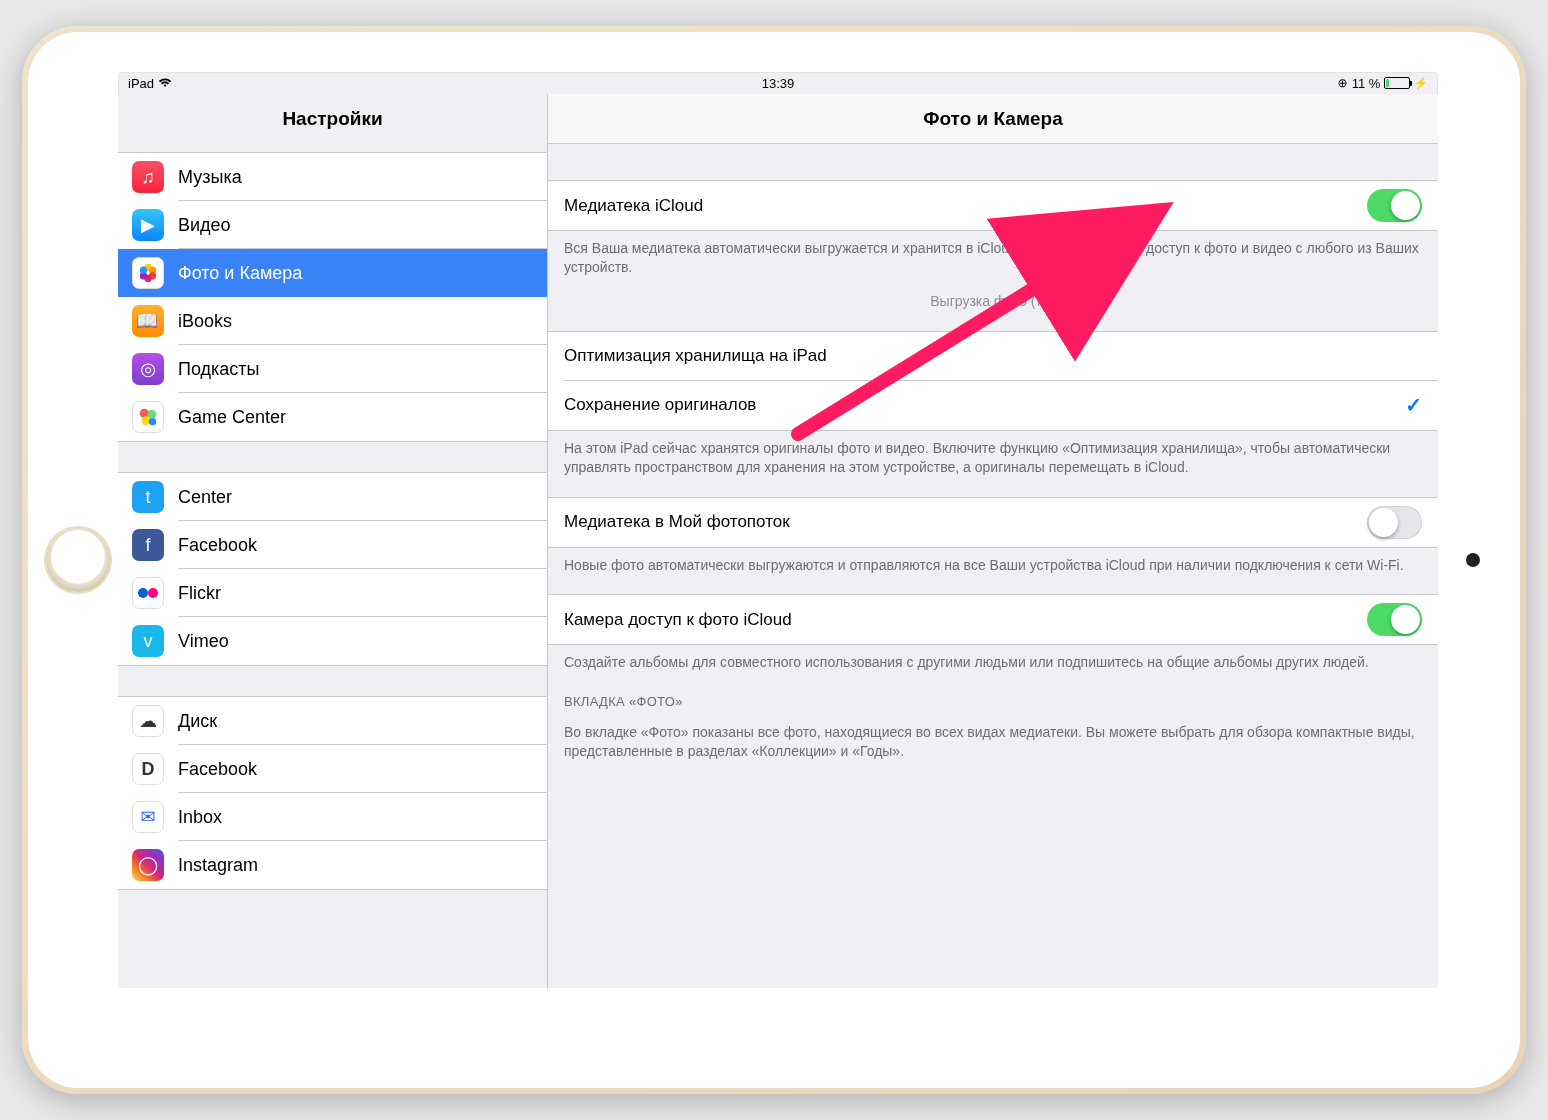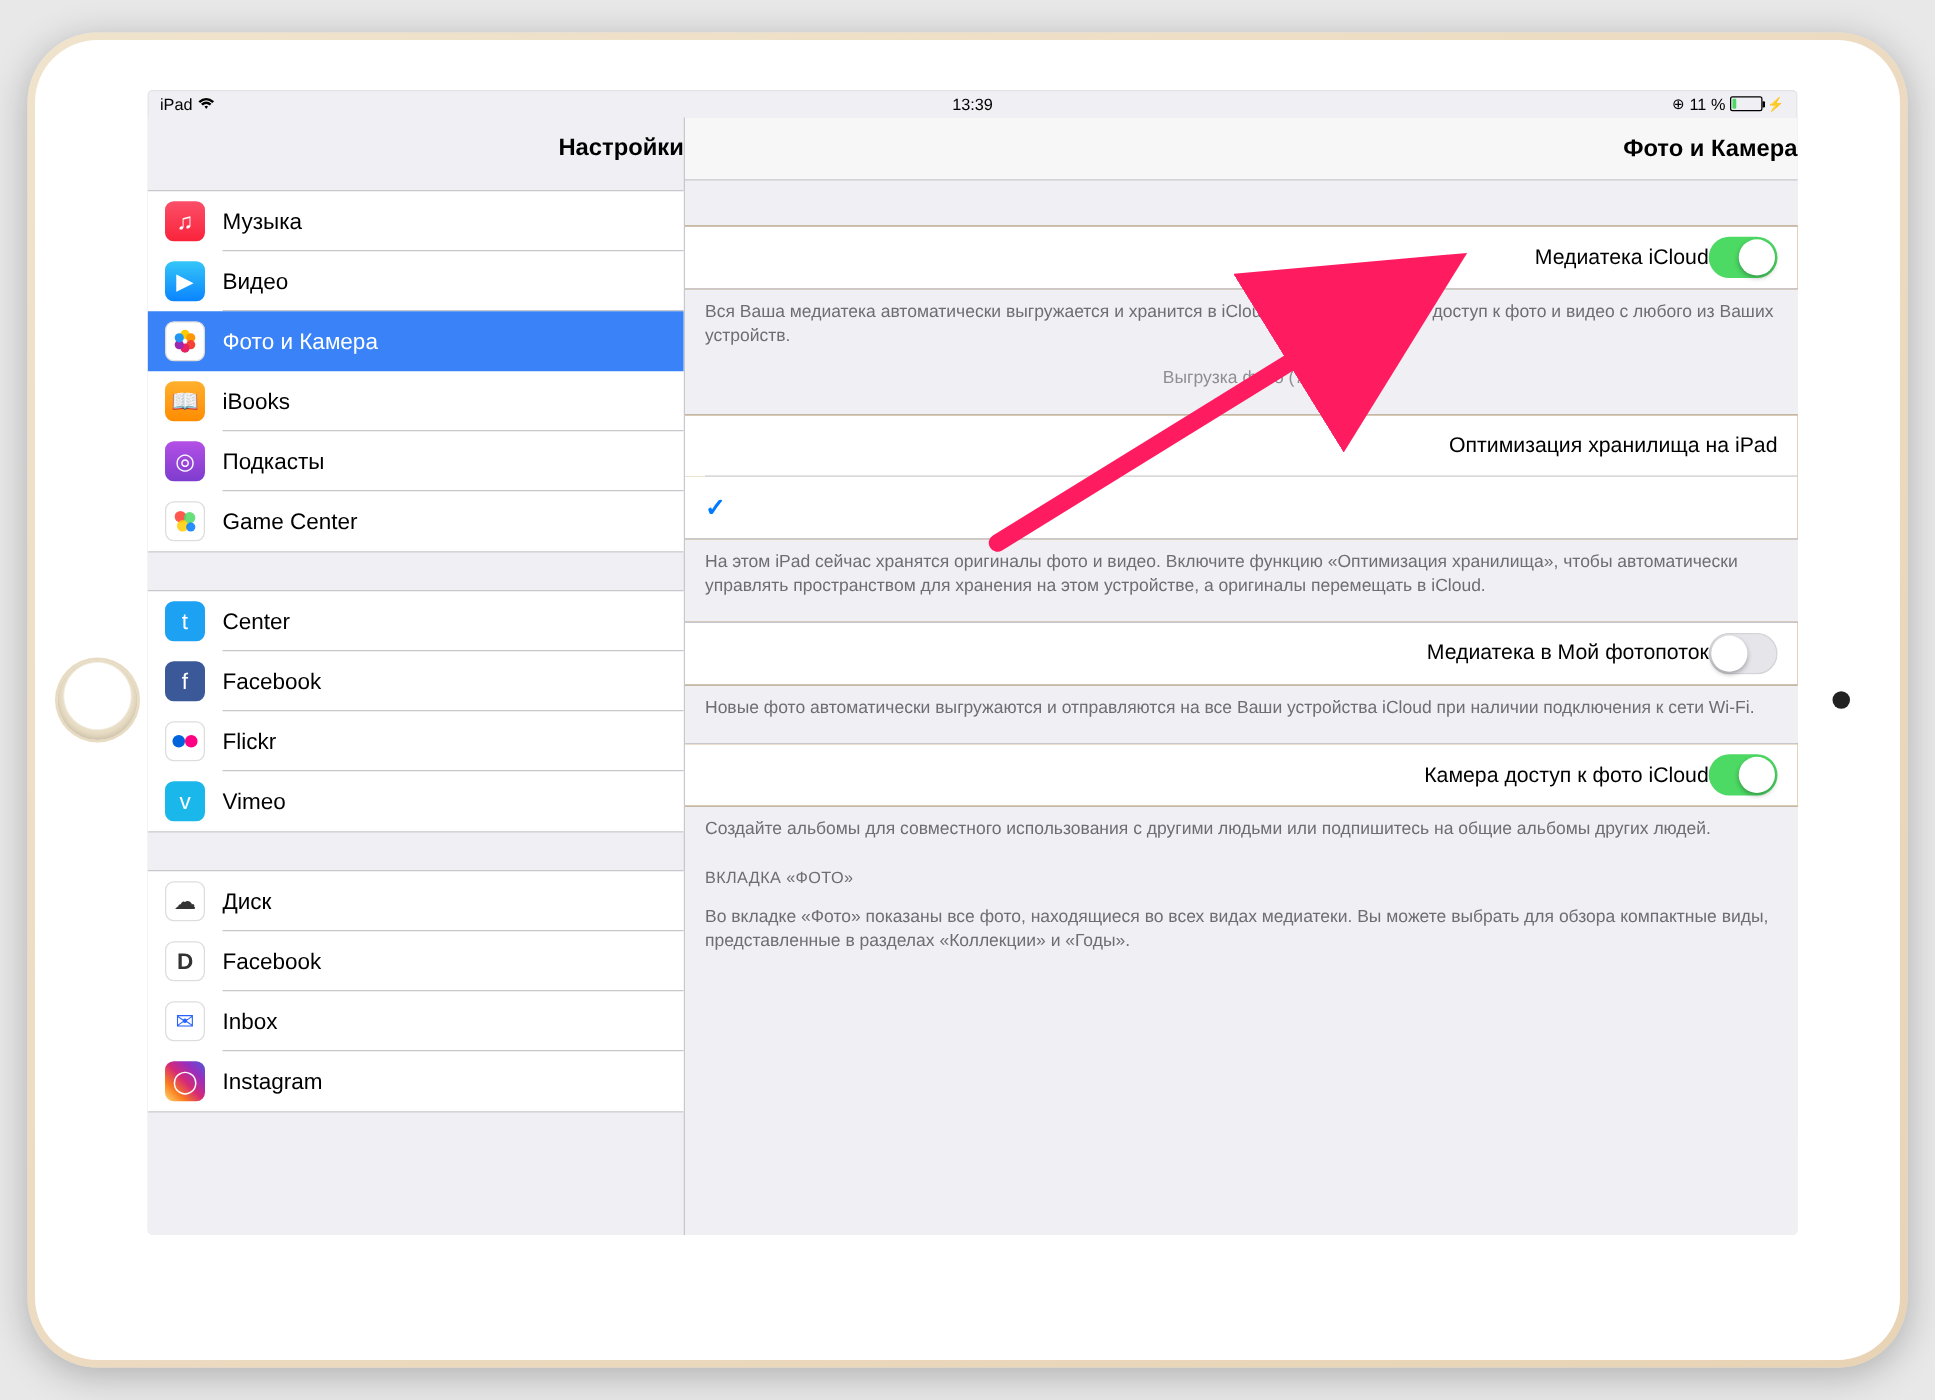--- a/index.html
+++ b/index.html
@@ -14,36 +14,36 @@
 .status-center { position: absolute; left: 50%; transform: translateX(-50%); font-weight: 500; }
 .status-right { position: absolute; right: 10px; display: flex; align-items: center; gap: 4px; }
 .wifi-ic { width: 14px; height: 10px; }
 .batt { display: inline-block; width: 26px; height: 12px; border: 1px solid #000; border-radius: 2px; position: relative; }
 .batt::after { content:""; position:absolute; right:-3px; top:3px; width:2px; height:5px; background:#000; border-radius:0 1px 1px 0; }
 .batt .fill { position:absolute; left:1px; top:1px; bottom:1px; width: 11%; background:#4cd964; border-radius:1px; }
 .nav { height: 50px; display: flex; align-items: center; }
 .split { display: flex; height: calc(100% - 22px); }
 .sidebar { width: 430px; background: #efeff4; border-right: 1px solid #c8c7cc; display: flex; flex-direction: column; }
 .content { flex: 1; background: #efeff4; overflow-y: auto; position: relative; }
-.nav-title { flex:1; text-align:right; font-size: 19px; font-weight: 600; }
+.nav-title { flex:1; text-align:center; font-size: 19px; font-weight: 600; }
 .group { background:#fff; border-top:1px solid #c8c7cc; border-bottom:1px solid #c8c7cc; }
 .group + .group { margin-top: 30px; }
 .cell { display:flex; align-items:center; height:48px; padding:0 14px; font-size:18px; color:#000; position:relative; }
 .cell::after { content:""; position:absolute; left:60px; right:0; bottom:0; height:1px; background:#c8c7cc; }
 .group .cell:last-child::after { display:none; }
 .cell.selected { background:#3a82f7; color:#fff; }
 .cell.selected::after { display:none; }
 .icon { width:32px; height:32px; border-radius:7px; margin-right:14px; display:flex; align-items:center; justify-content:center; font-size:18px; color:#fff; flex-shrink:0; }
 .footer-text { font-size:14px; color:#6d6d72; padding:8px 16px 2px; line-height:1.35; }
 .header-text { font-size:13px; color:#6d6d72; padding:20px 16px 6px; text-transform:uppercase; letter-spacing:0.3px; }
 .centered-note { text-align:center; color:#8e8e93; font-size:14px; padding: 14px 0 22px; }
 .row { display:flex; align-items:center; height:49px; padding:0 16px; background:#fff; position:relative; font-size:17px; }
 .row::after { content:""; position:absolute; left:16px; right:0; bottom:0; height:1px; background:#c8c7cc; }
 .row:last-child::after { display:none; }
-.rgroup { background:#a16207; border-top:1px solid #c8c7cc; border-bottom:1px solid #c8c7cc;text-align:right; }
+.rgroup { background:#be185d; border-top:1px solid #c8c7cc; border-bottom:1px solid #c8c7cc; }
 .row .label { flex:1; }
 .check { color:#007aff; font-size:20px; font-weight:bold; }
 .toggle { width:55px; height:33px; border-radius:17px; position:relative; }
 .toggle.on { background:#4cd964; }
 .toggle.off { background:#e5e5ea; box-shadow: inset 0 0 0 1px #d4d4d8; }
 .toggle .knob { position:absolute; top:2px; width:29px; height:29px; background:#fff; border-radius:50%; box-shadow:0 2px 4px rgba(0,0,0,0.3); }
 .toggle.on .knob { right:2px; }
 .toggle.off .knob { left:2px; }
 .sidebar-scroll { flex:1; overflow-y:auto; }
 .arrow-svg { position:absolute; pointer-events:none; z-index:50; }
@@ -192,20 +192,21 @@
             </div>
           </div>
           <div class="footer-text">Вся Ваша медиатека автоматически выгружается и хранится в iCloud, чтобы обеспечить доступ к фото и видео с любого из Ваших устройств.</div>
           <div class="centered-note">Выгрузка фото (72)</div>
 
           <div class="rgroup">
             <div class="row">
               <div class="label">Оптимизация хранилища на iPad</div>
             </div>
             <div class="row">
+              <div class="label">Сохранение оригиналов</div>
               <div class="check">✓</div>
             </div>
           </div>
           <div class="footer-text">На этом iPad сейчас хранятся оригиналы фото и видео. Включите функцию «Оптимизация хранилища», чтобы автоматически управлять пространством для хранения на этом устройстве, а оригиналы перемещать в iCloud.</div>
 
           <div style="height:18px"></div>
           <div class="rgroup">
             <div class="row">
               <div class="label">Медиатека в Мой фотопоток</div>
               <div class="toggle off">

